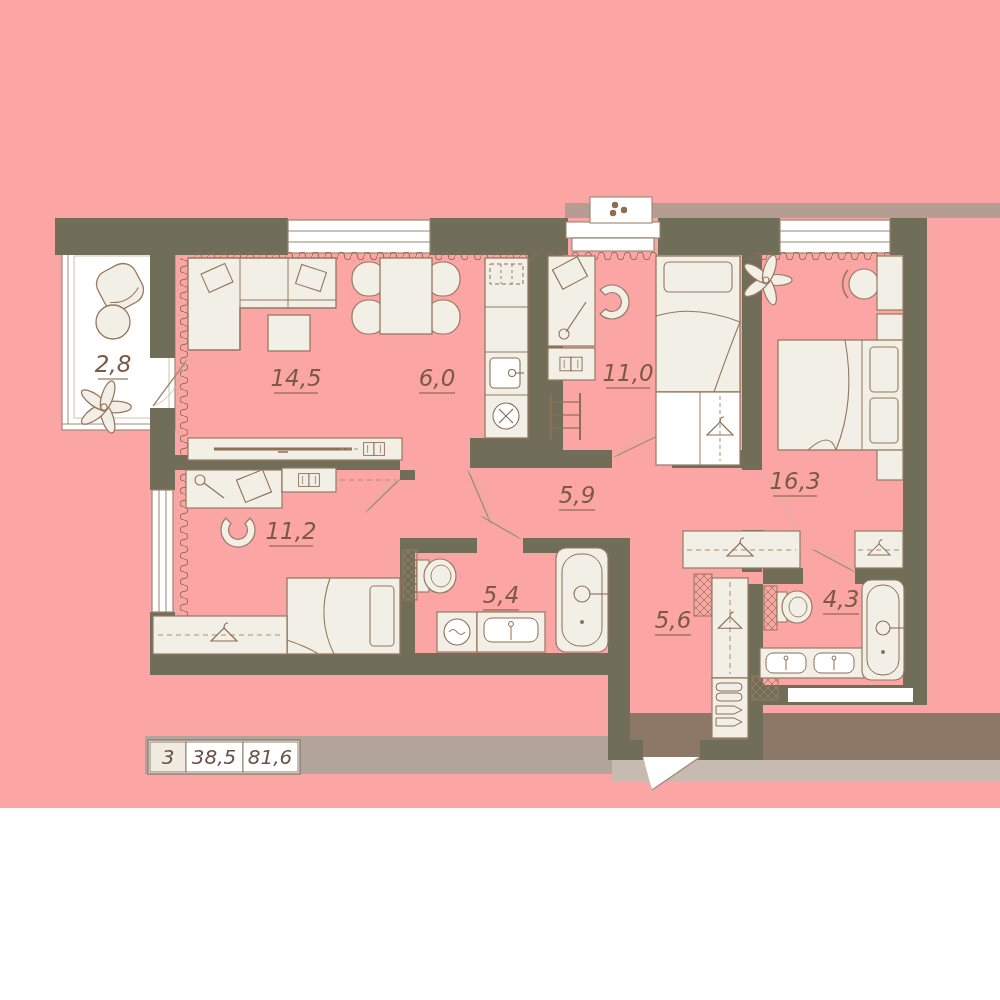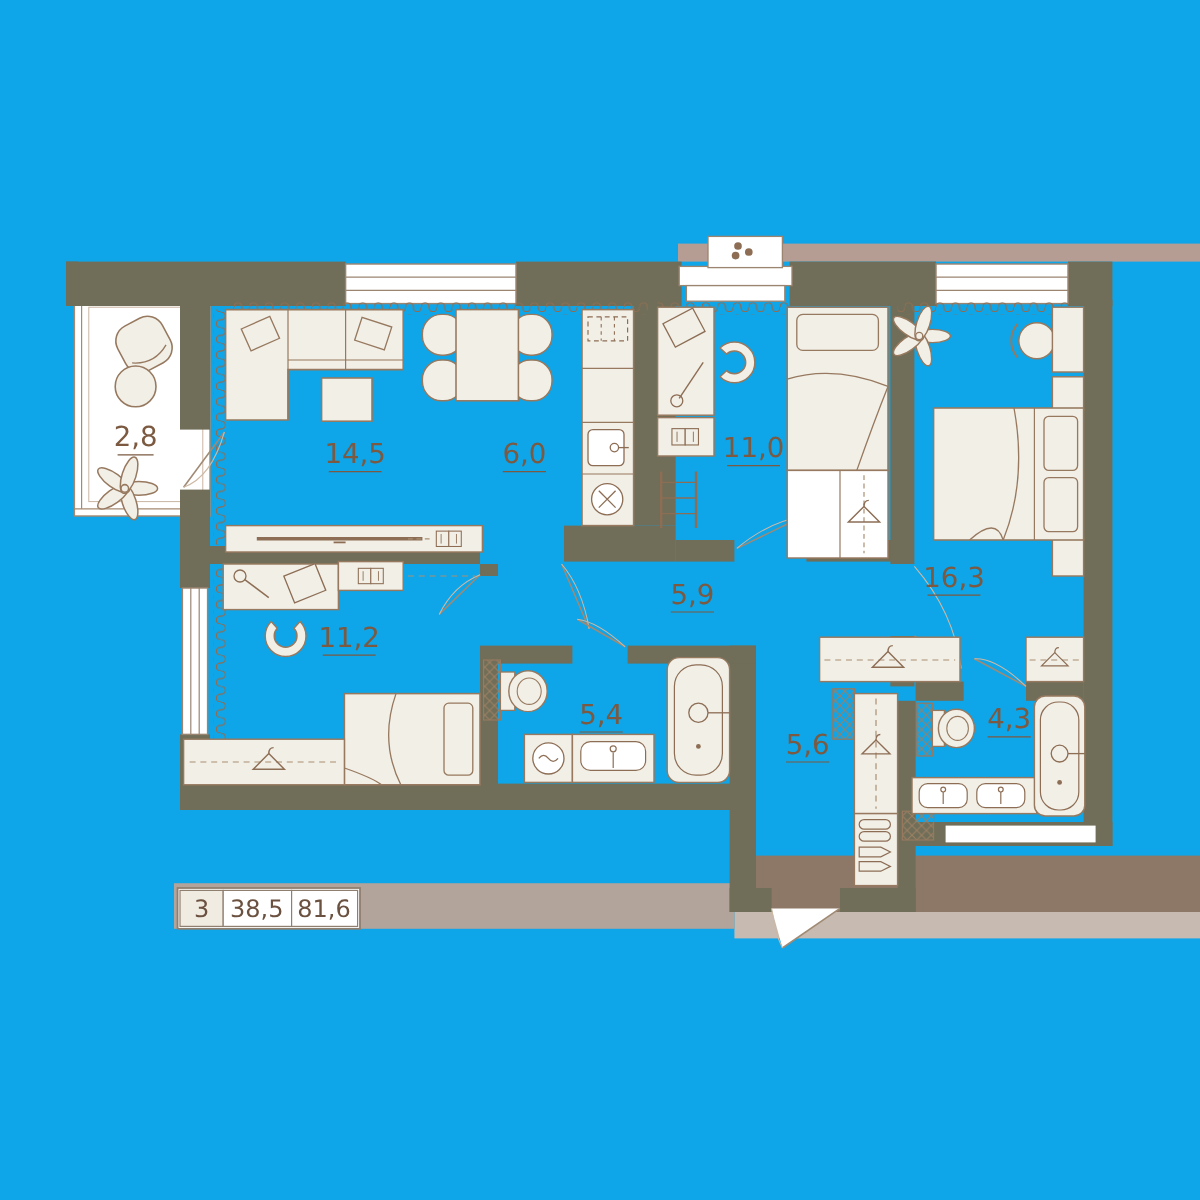--- a/index.html
+++ b/index.html
@@ -1,17 +1,17 @@
 <!DOCTYPE html>
 <html><head>
 <meta charset="utf-8">
 <style>
   html,body{margin:0;padding:0;background:#ffffff;}
-  .canvas{position:relative;width:1000px;height:1000px;background:#0ea5e9;
-          font-family:"DejaVu Sans","Liberation Sans",sans-serif;}
+  .canvas{position:relative;width:1000px;height:808px;background:#fca5a5;
+          font-family:"DejaVu Sans","Liberation Sans",sans-serif;font-style:italic;}
   svg{position:absolute;left:0;top:0;}
   text{font-family:"DejaVu Sans","Liberation Sans",sans-serif;}
   .room-label{font-size:23px;fill:#7b5a41;}
   .legend-text{font-size:20px;fill:#6b5140;}
 </style>
 </head>
 <body>
 
 <div class="canvas">
 <svg width="1000" height="1000" viewBox="0 0 1000 1000">

